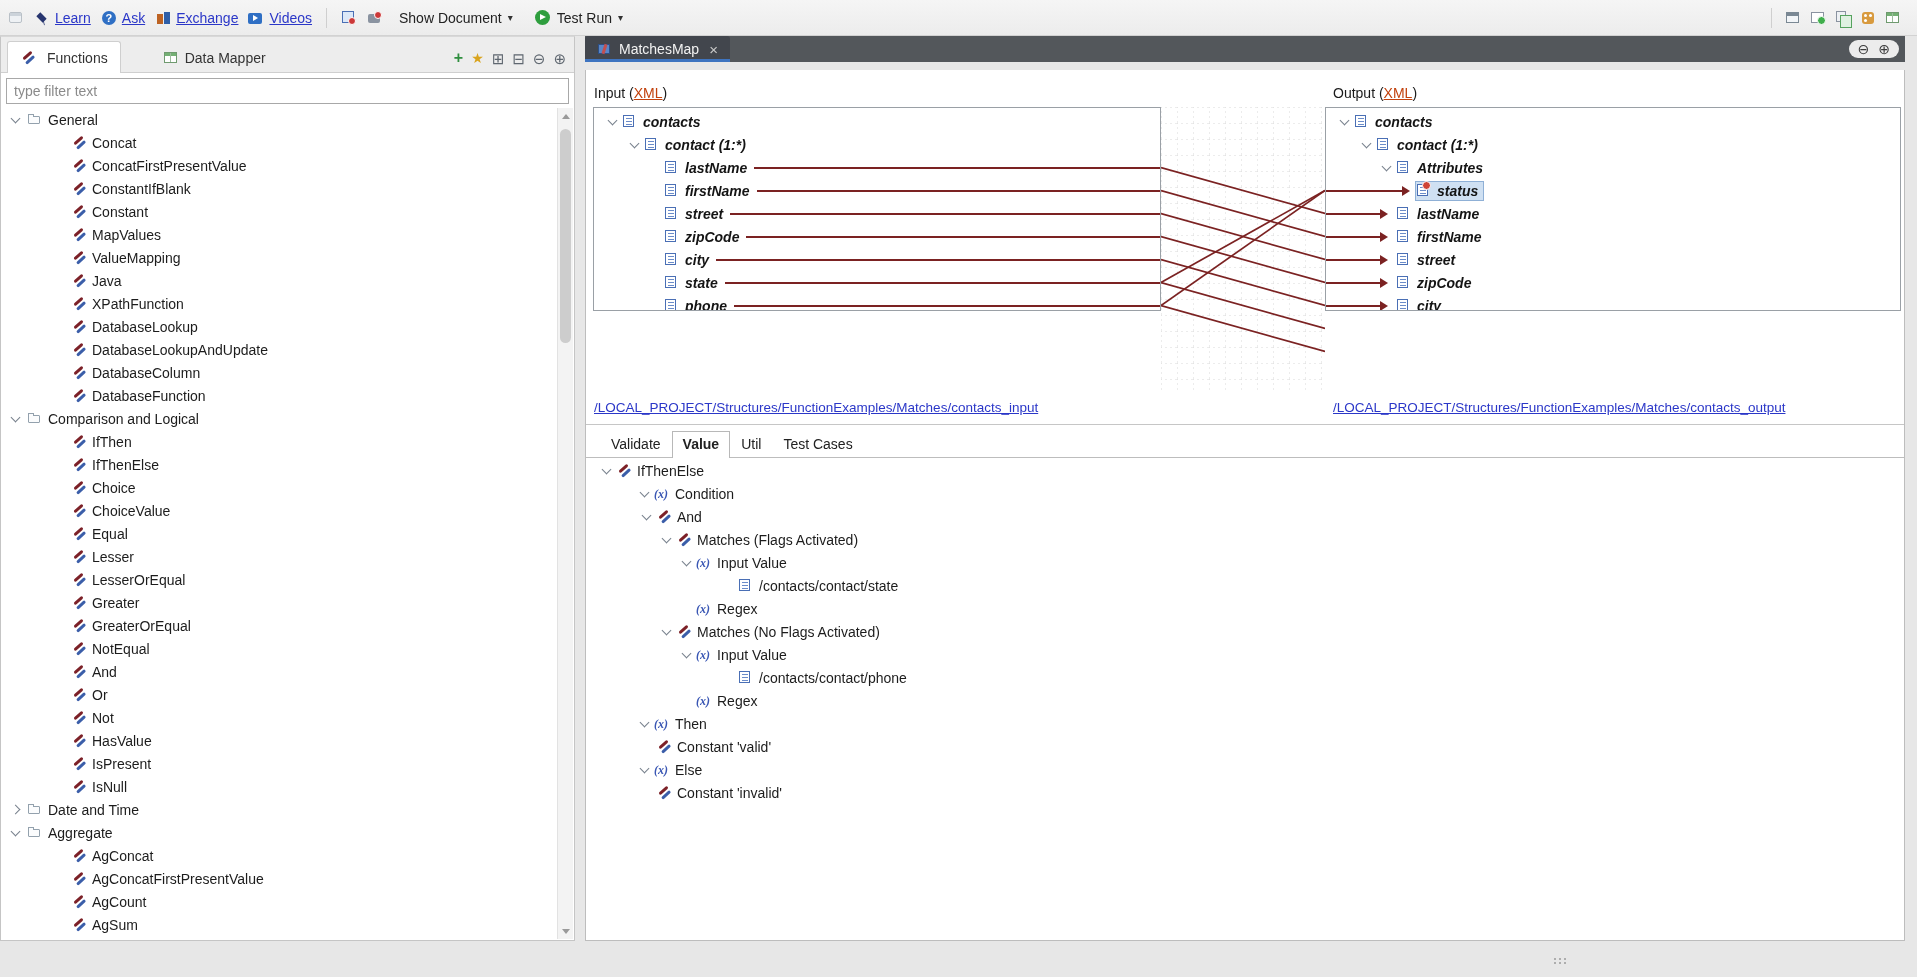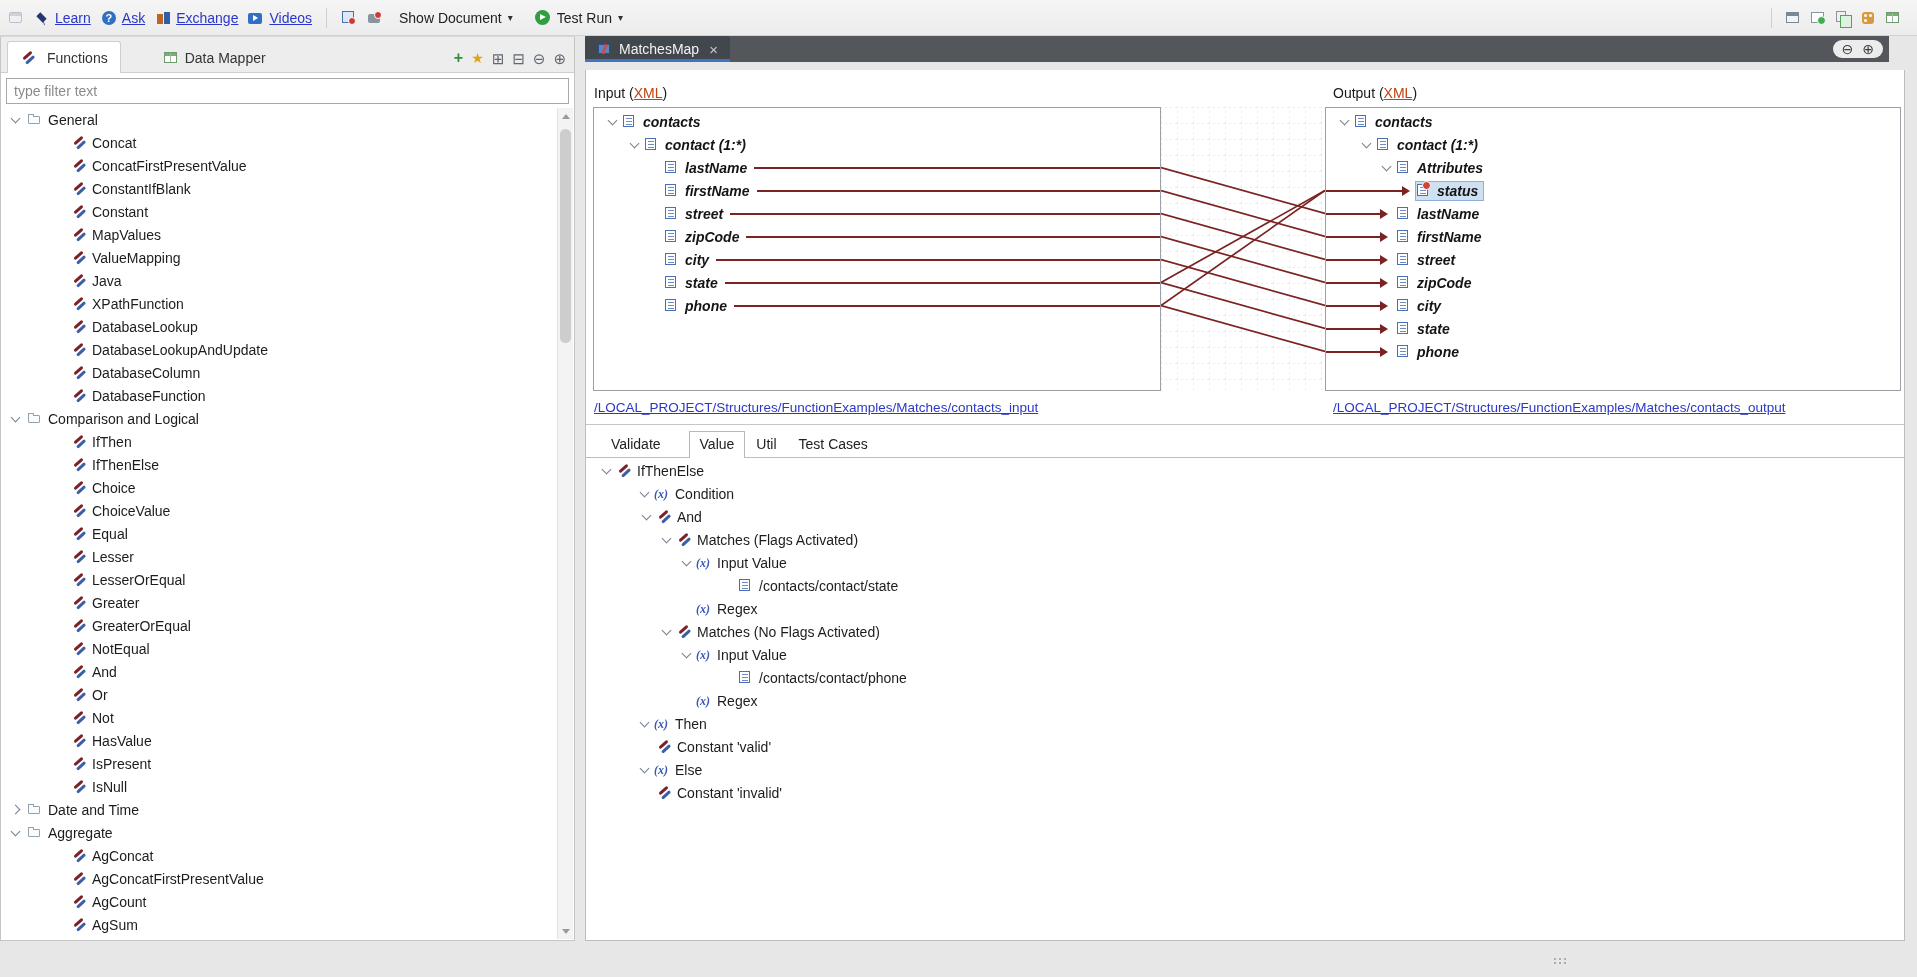--- a/index.html
+++ b/index.html
@@ -146,21 +146,21 @@
   .btree .row[data-level="0"]{ padding-left:12px; }
   .btree .row[data-level="1"]{ padding-left:50px; }
   .btree .row[data-level="2"]{ padding-left:52px; }
   .btree .row[data-level="3"]{ padding-left:72px; }
   .btree .row[data-level="4"]{ padding-left:92px; }
   .btree .row[data-level="5"]{ padding-left:112px;margin-left:22px; }
 
   
   .editor{ position:absolute; left:585px; top:36px; right:12px; bottom:36px; }
   .etabs{
-    position:absolute; left:0; top:0; right:16px; height:26px;
+    position:absolute; left:0; top:0; right:0; height:26px;
     background:#53575b; display:flex; align-items:stretch;
   }
   .etab{
     display:flex; align-items:center; gap:7px; padding:0 12px;
     color:#f2f2f2; cursor:pointer; border-radius:3px 3px 0 0;
   }
   .etab.active{ background:#42464d; box-shadow:inset 0 -3px 0 #3e74c0; }
   .i-map{ position:relative; width:15px; height:14px; display:inline-block; }
   .i-map > i{ position:absolute; left:1px; top:2px; width:12px; height:10px; background:#5a86c6; border:1px solid #2c4f86; }
   .i-map > i::before{ content:""; position:absolute; left:4px; top:-1px; width:3px; height:10px; background:#c34f4f; transform:rotate(18deg); }
@@ -171,21 +171,21 @@
     display:flex; gap:9px; font-size:14px; color:#3c3c3c; cursor:pointer;
   }
   .ebody{
     position:absolute; left:0; top:34px; right:0; bottom:0;
     background:#fff; border:1px solid #bdbdbd; border-top:none; overflow:hidden;
   }
   .hdr{ position:absolute; top:15px; font-size:14px; color:#1a1a1a; }
   .hdr.in{ left:8px; } .hdr.out{ left:747px; }
   a.lnk{ color:#c2410c; text-decoration:underline; cursor:pointer;margin-top:24px; }
   .ibox, .obox{
-    position:absolute; top:37px; height:284px;
+    position:absolute; top:37px; height:204px;
     border:1px solid #9aa0a6; background:#fff; padding-top:2px; overflow:hidden;
   }
   .ibox{ left:7px; width:568px; }
   .obox{ left:739px; width:576px; }
   #conn-svg{ position:absolute; left:575px; top:37px; width:164px; height:284px; }
   .xtree .lbl{ font-style:italic; font-weight:bold; color:#141414; }
   .hline{ display:none; }
   .xtree .row[data-line="true"] .hline{ display:block; flex:1; height:2px; background:#7b2222; margin-left:4px; }
   .otree .row .arrow{ display:none; }
   .otree .row[data-arrow="true"] .arrow{
@@ -207,22 +207,22 @@
     position:absolute; left:0; right:0; top:362px; height:26px;
     display:flex; align-items:flex-end; padding-left:14px;
     border-bottom:1px solid #bdbdbd;
   }
   .btab{
     padding:4px 10px 5px; font-size:14px; color:#222; cursor:pointer;
     border:1px solid transparent; border-bottom:none;
   }
   .btab + .btab{ border-left-color:transparent; }
   .btab[data-active="true"]{
-    font-weight:normal; background:#fff; border-color:#b8b8b8;
-    margin-bottom:-1px; padding-bottom:6px;margin-left:17px;
+    font-weight:bold; background:#fff; border-color:#b8b8b8;
+    margin-bottom:-1px; padding-bottom:6px;
   }
   .btree{ position:absolute; left:0; right:0; top:389px; bottom:0; overflow:hidden; }
 
   .grip{ position:absolute; left:1552px; top:956px; width:16px; height:10px; cursor:pointer; }
   .grip::before{
     content:""; position:absolute; left:2px; top:2px; width:2px; height:2px; border-radius:50%;
     background:#9a9a9a;
     box-shadow:5px 0 0 #9a9a9a, 10px 0 0 #9a9a9a, 0 4px 0 #9a9a9a, 5px 4px 0 #9a9a9a, 10px 4px 0 #9a9a9a;
   }
 </style>

